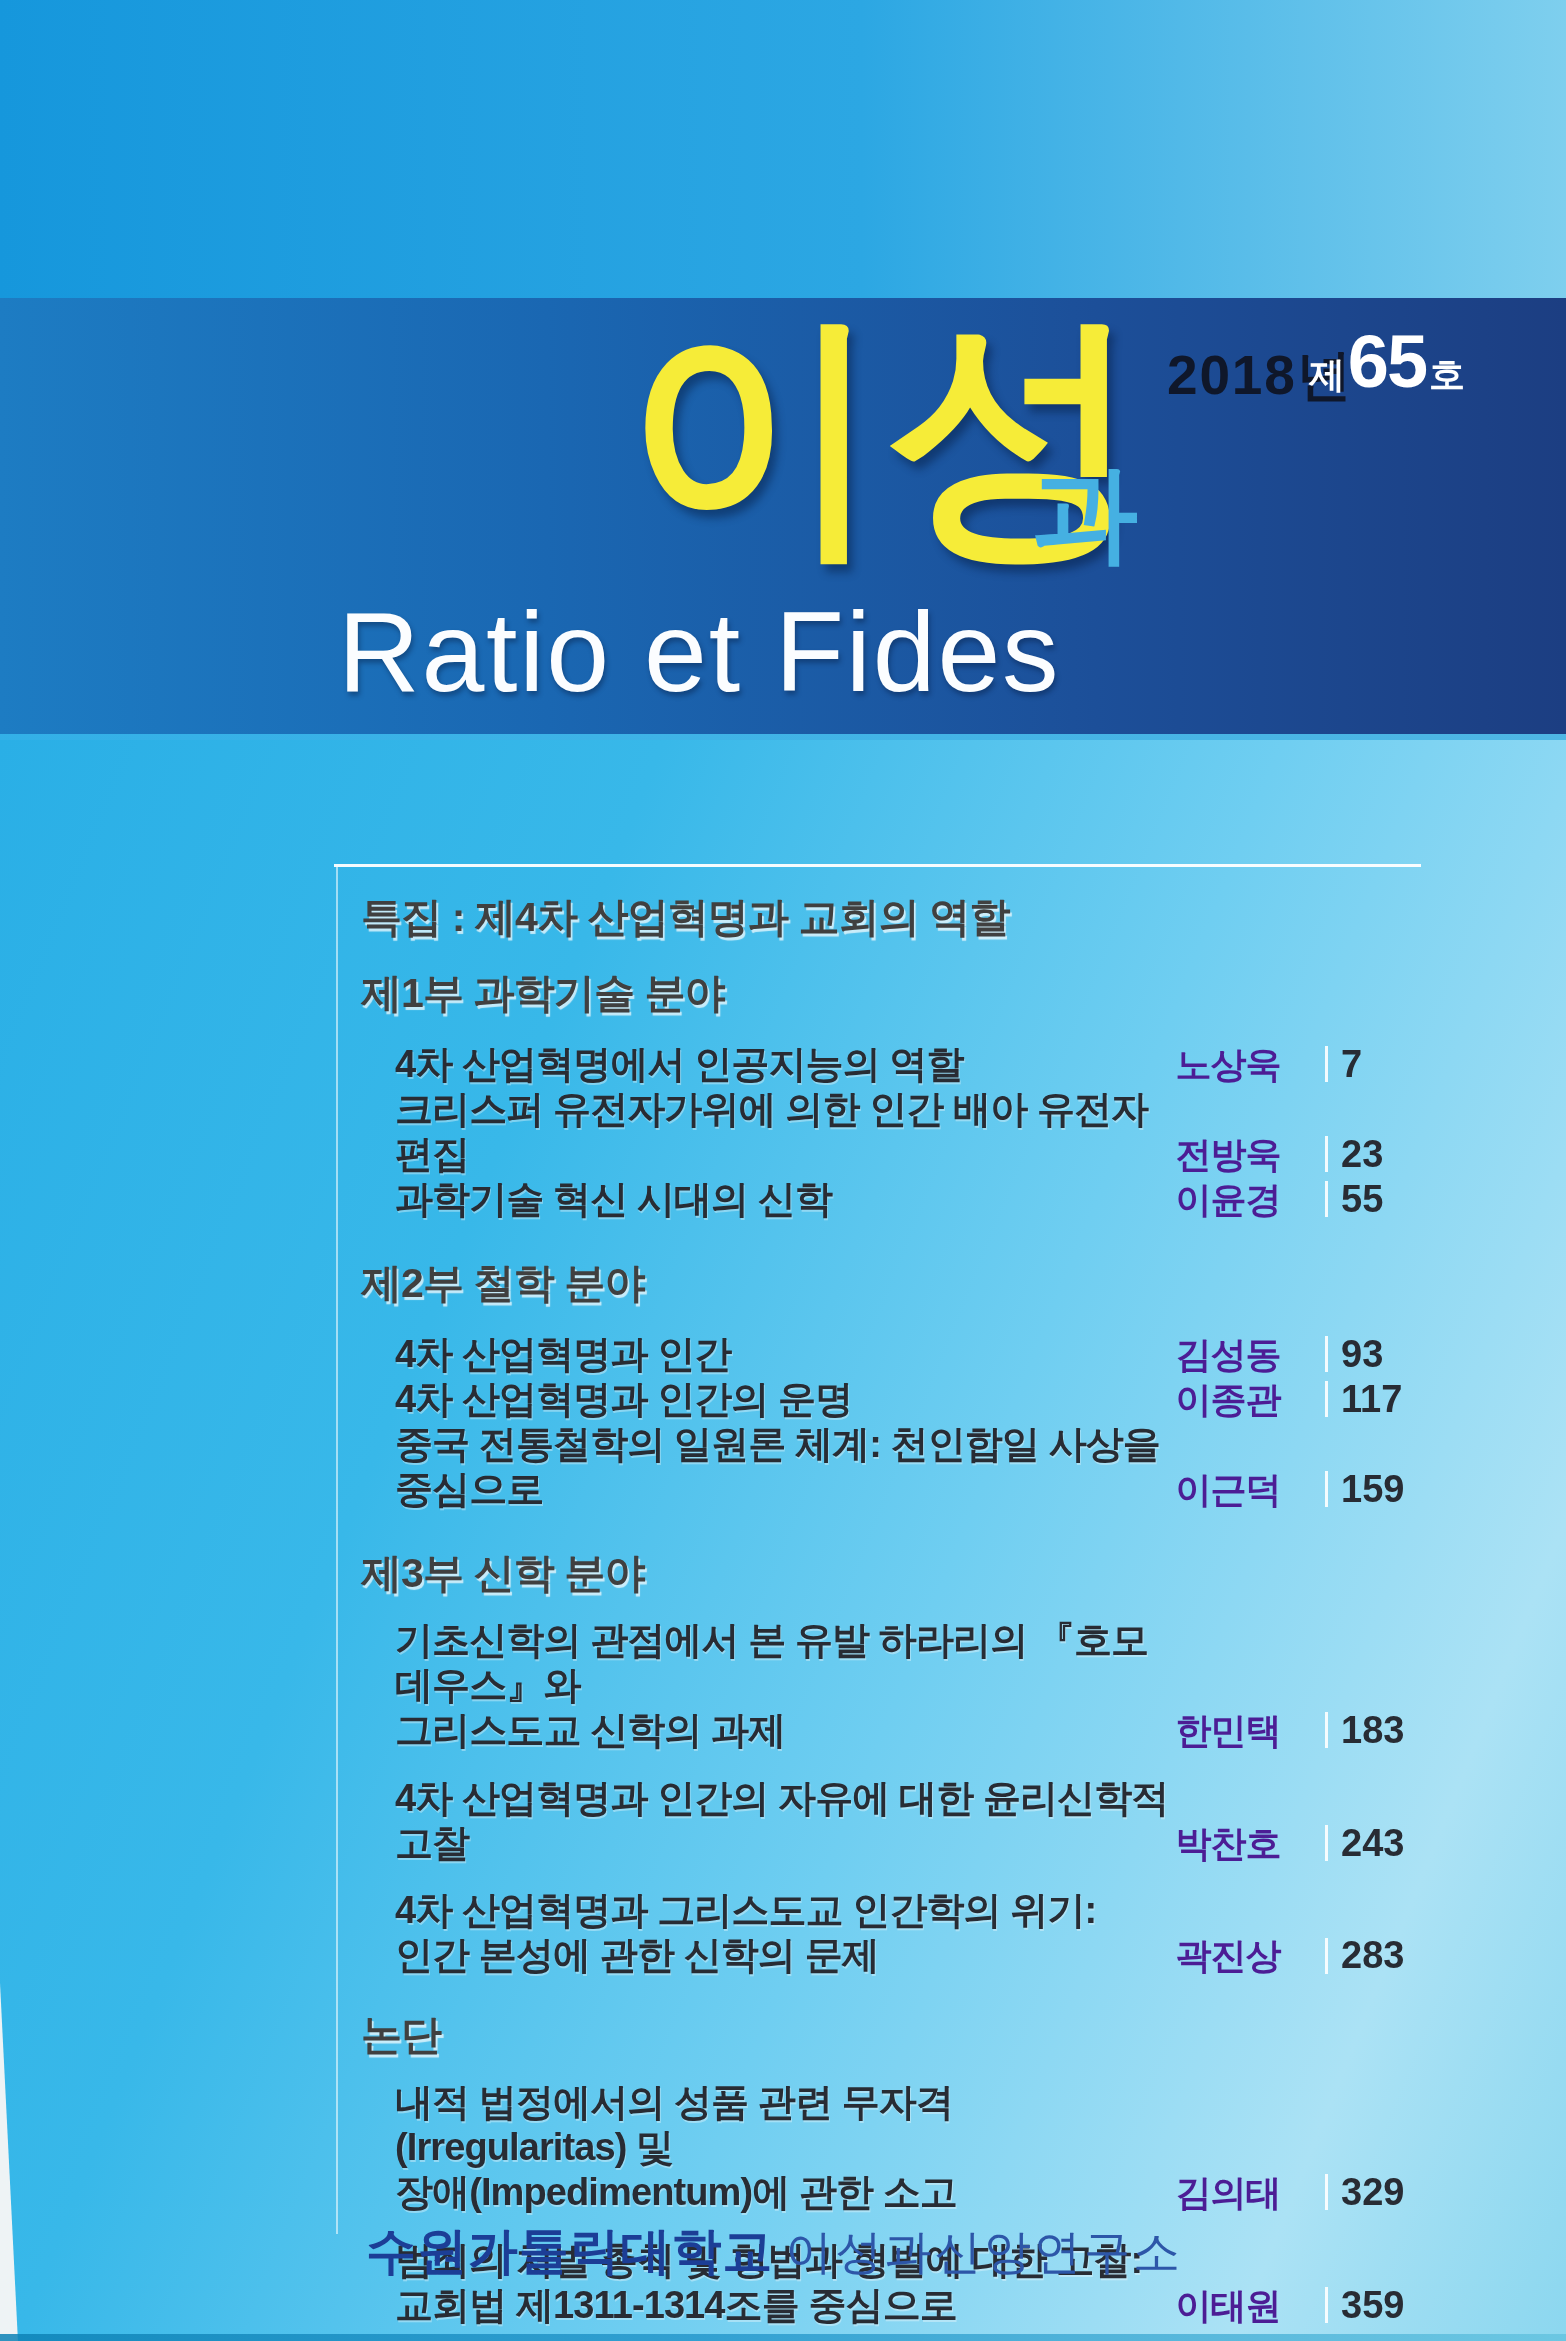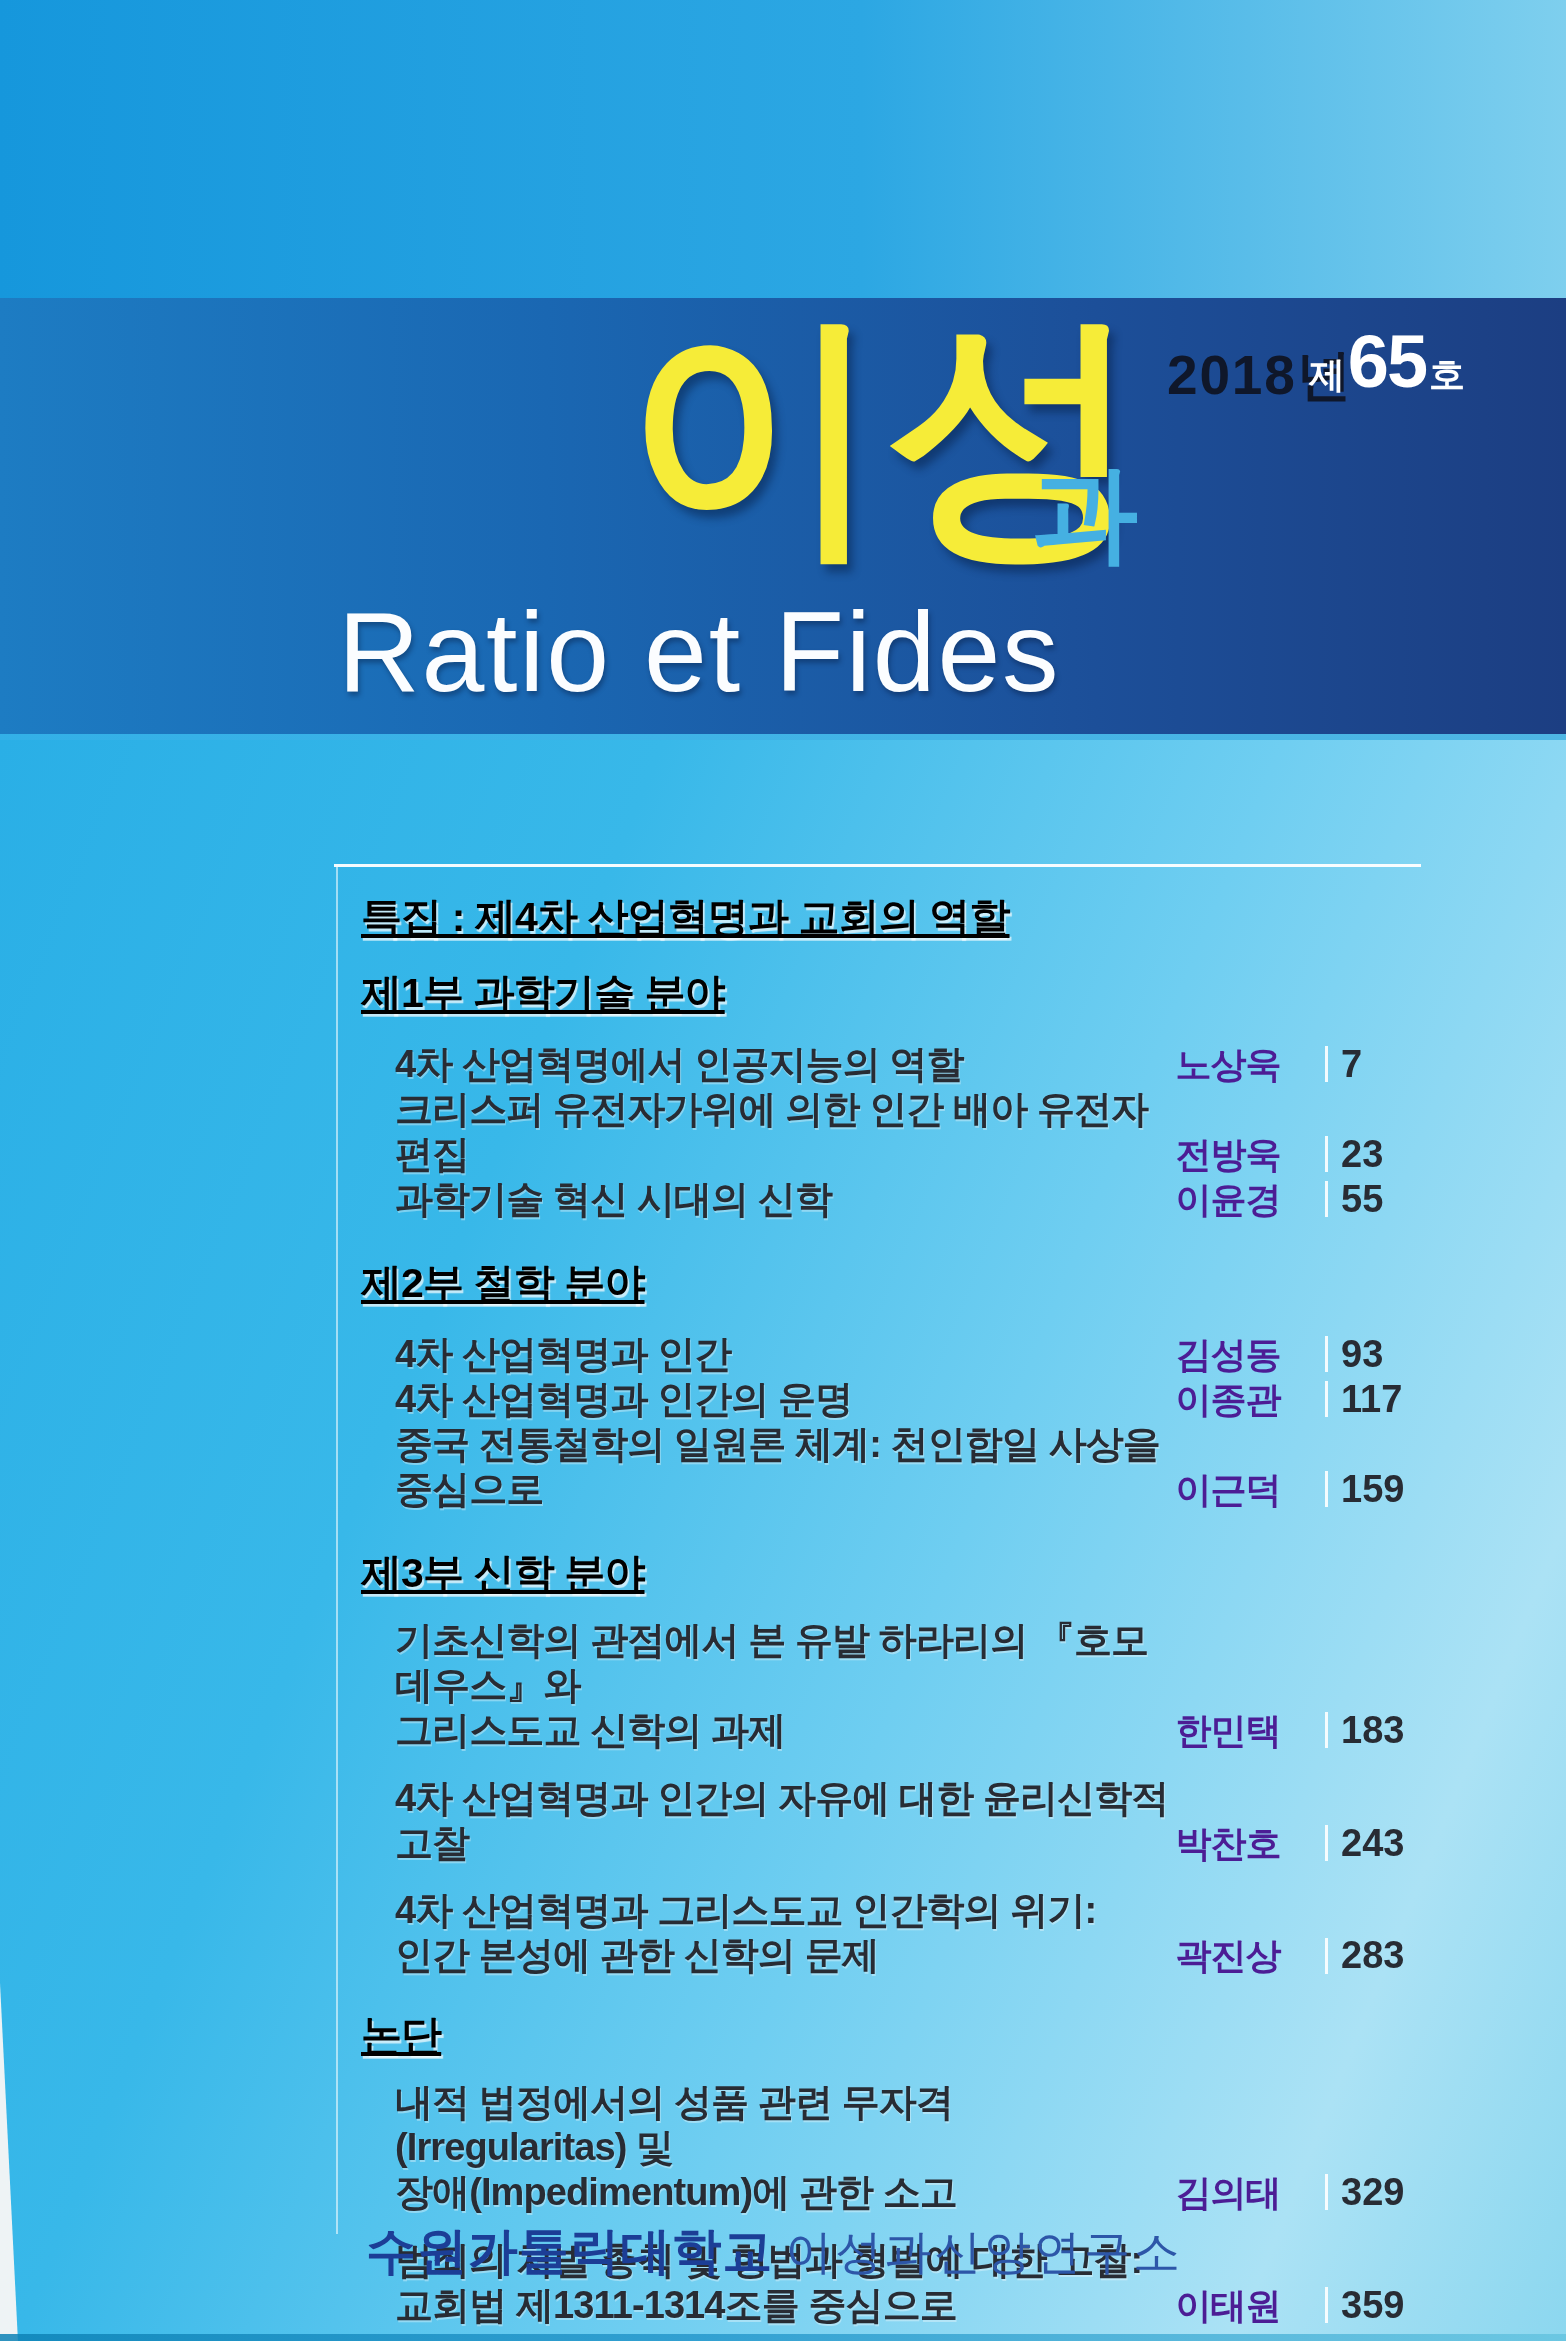--- a/index.html
+++ b/index.html
@@ -34,22 +34,22 @@
   .t-faith{position:absolute;left:1151px;top:415px;font-size:265px;line-height:1;font-weight:700;
     color:#f6ec38;text-shadow:5.4px 8px 9px rgba(5,25,60,.45);}
   .latin{position:absolute;left:338px;top:596px;font-size:113px;line-height:1;font-weight:400;
     color:#fbfdff;letter-spacing:1.8px;text-shadow:1.8px 3.6px 5.4px rgba(5,25,60,.4);}
   
   .toc-top-rule{position:absolute;left:334px;top:864px;width:1087px;height:2.7px;
     background:rgba(255,255,255,.95);}
   .toc-left-rule{position:absolute;left:336px;top:867px;width:1.8px;height:1367px;
     background:rgba(255,255,255,.55);}
   .toc{position:absolute;left:361px;top:885px;width:1059px;padding-top:10px;}
-  .feat,.sec-h{font-size:41px;line-height:45px;font-weight:800;color:#000000;
-    letter-spacing:-0.9px;text-shadow:1.8px 2.7px 0.9px rgba(255,255,255,.7);text-decoration:underline;}
+  .feat,.sec-h{font-size:41px;line-height:45px;font-weight:800;color:#404040;
+    letter-spacing:-0.9px;text-shadow:1.8px 2.7px 0.9px rgba(255,255,255,.7);}
   .item{display:flex;align-items:flex-end;padding-left:34px;}
   .it{flex:1 1 auto;min-width:0;font-size:38px;line-height:45px;color:#282c34;font-weight:700;
     letter-spacing:-0.9px;white-space:pre-line;text-shadow:0.9px 1.8px 0 rgba(255,255,255,.35);}
   .ia{flex:0 0 auto;min-width:135px;text-align:left;font-size:36px;line-height:45px;
     color:#4c1d95;font-weight:700;letter-spacing:-0.9px;}
   .isep{flex:0 0 auto;width:3.6px;height:36px;margin:0 12.6px 4.5px 14.4px;background:rgba(255,255,255,.9);}
   .ip{flex:0 0 79px;font-size:38px;line-height:45px;color:#282c34;font-weight:600;}.mt24{margin-top:21.5px}.mt25{margin-top:22.4px}.mt26{margin-top:23px}
   .mt29{margin-top:26px}.mt34{margin-top:30.5px}.mt39{margin-top:35px}.mt43{margin-top:39px}
   .mt44{margin-top:39px}
   

